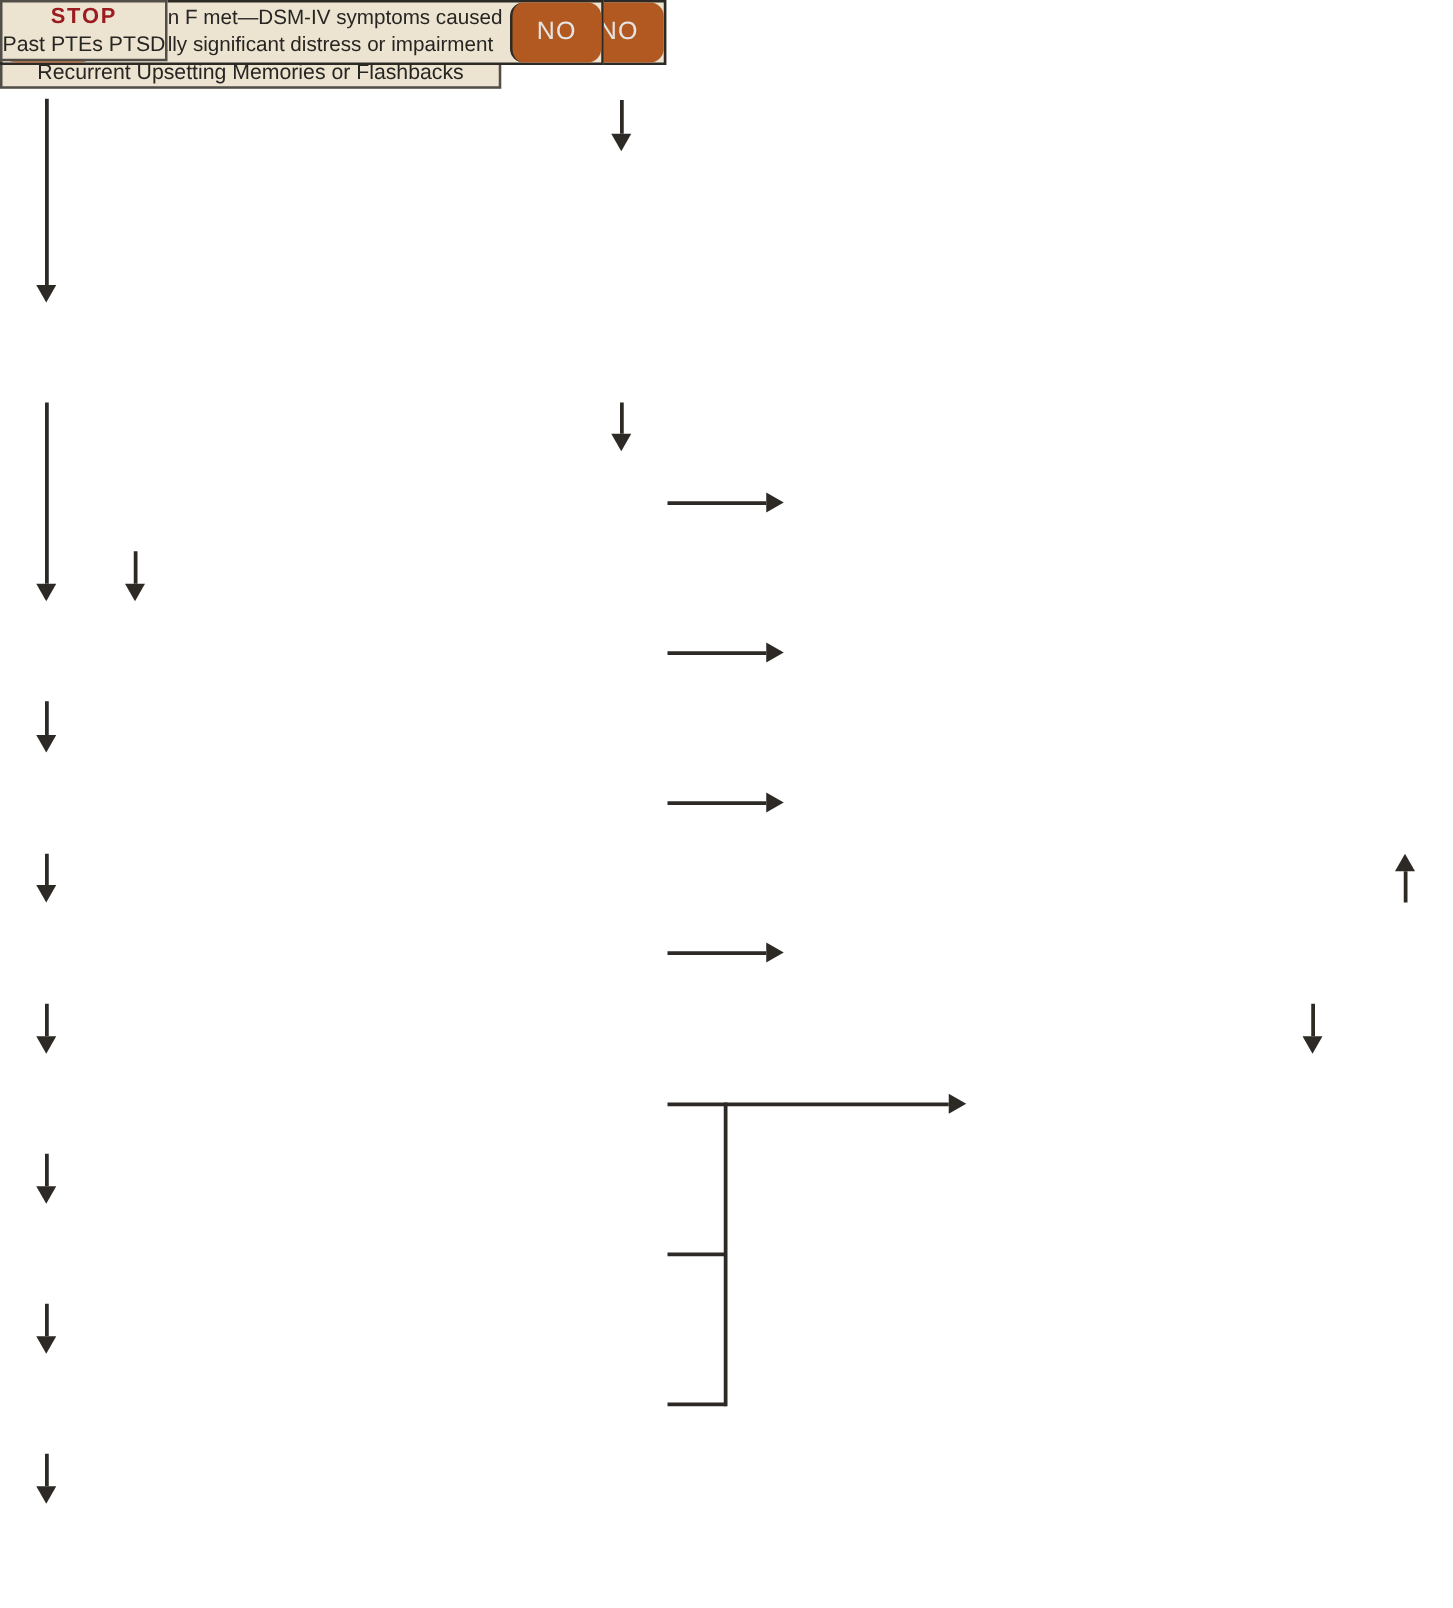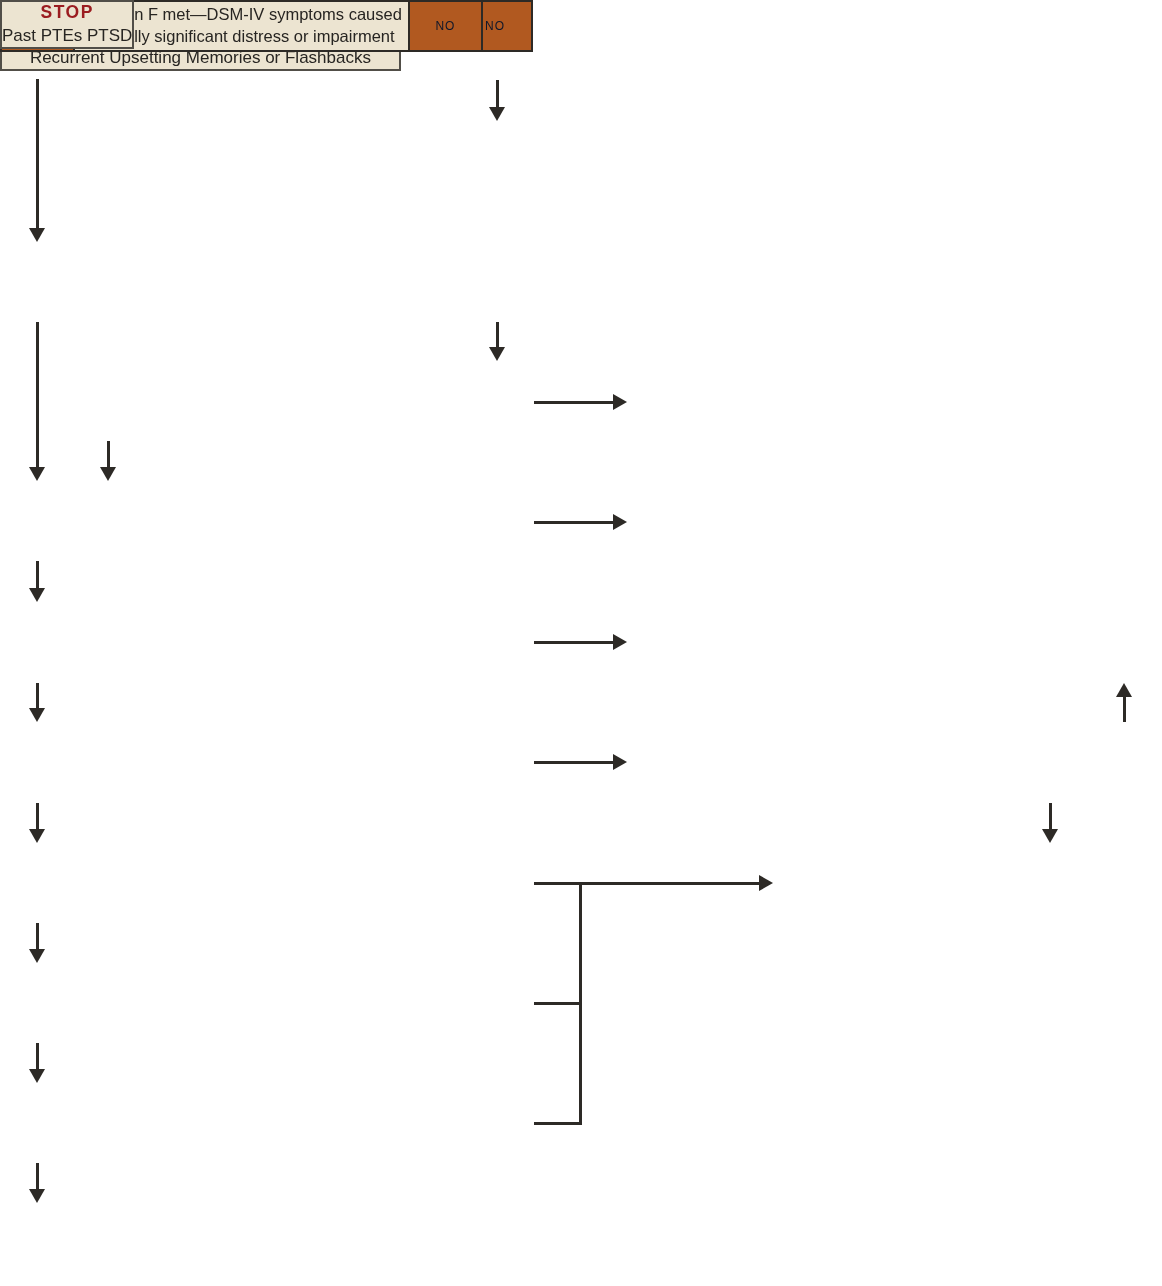--- a/index.html
+++ b/index.html
@@ -9,22 +9,22 @@
     --red:#9b1c20;
     --ink:#272522;
     --stopborder:#514e48;
   }
   html,body{margin:0;padding:0;background:#ffffff;}
   body{font-family:"Liberation Sans", sans-serif;}
   #canvas{position:relative;width:1162px;height:1286px;background:#ffffff;overflow:hidden;}
 
   
   .node{position:absolute;display:flex;box-sizing:border-box;border:2px solid var(--line);background:var(--cream);}
-  .tab{flex:0 0 71px;background:var(--orange);color:#0f172a;display:flex;align-items:center;justify-content:center;
-       font-size:12px;letter-spacing:1px;}
+  .tab{flex:0 0 71px;background:var(--orange);color:#e5e5e5;display:flex;align-items:center;justify-content:center;
+       font-size:20px;letter-spacing:1px;border-radius:11px;}
   .tab.left{border-right:2px solid var(--line);}
   .tab.right{border-left:2px solid var(--line);}
   .tab.mid{border-left:2px solid var(--line);border-right:2px solid var(--line);}
   .node-body{flex:1 1 auto;display:flex;align-items:center;justify-content:center;padding:2px 6px;}
   .node-text{white-space:pre-line;text-align:center;font-size:16.5px;line-height:1.32;color:var(--ink);}
 
   
   .stop{position:absolute;box-sizing:border-box;border:2px solid var(--stopborder);background:var(--cream);
         display:flex;flex-direction:column;align-items:center;justify-content:flex-end;}
   .stop-title{color:var(--red);font-weight:bold;font-size:17.5px;letter-spacing:1.5px;}

